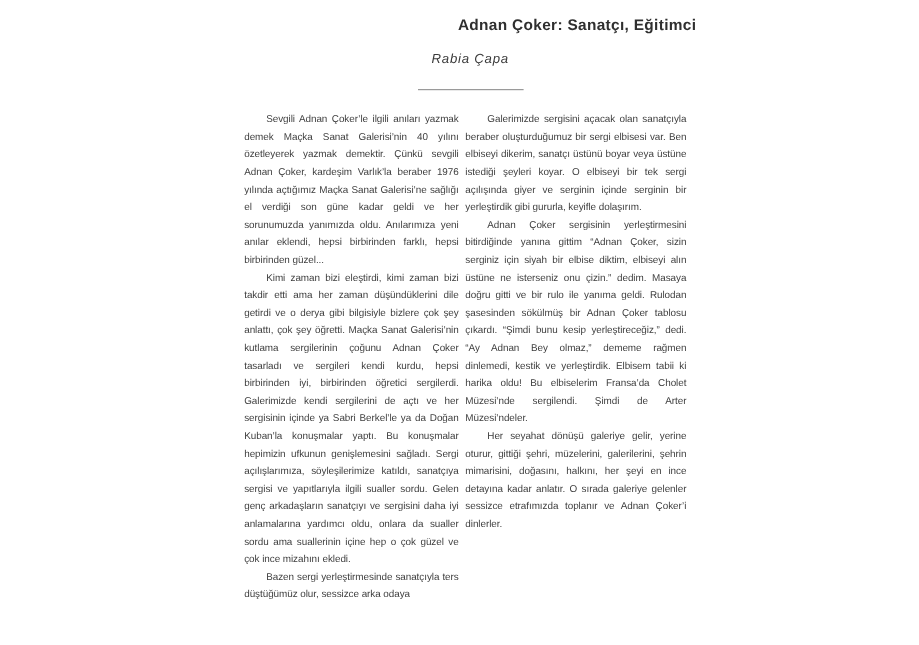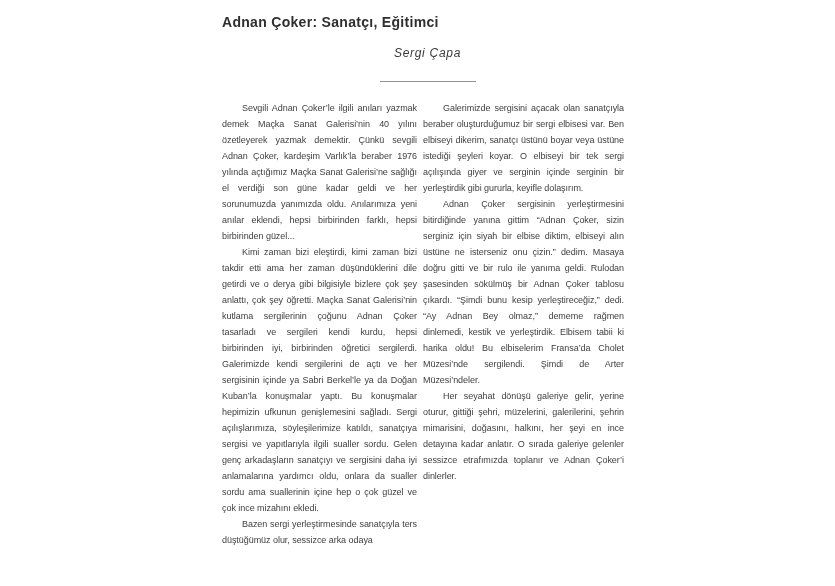--- a/index.html
+++ b/index.html
@@ -16,21 +16,21 @@
   }
   .header {
     position: absolute;
     left: 222px; top: 0;
     width: 411px;
     height: 96px;
   }
   .title {
     position: absolute;
     top: 14px; left: 0; width: 100%;
-    text-align: left;
+    text-align: right;
     font-size: 14px;
     font-weight: 700;
     letter-spacing: 0.3px;
     color: #2f2f2f;
   }
   .byline {
     position: absolute;
     top: 46px; left: 0; width: 100%;
     text-align: center;
     font-style: italic;
@@ -65,21 +65,21 @@
   }
   .col p.para.indent { text-indent: 20px; }
 </style>
 </head>
 <body>
 
 <div class="page">
 
   <div class="header">
     <div class="title">Adnan Çoker: Sanatçı, Eğitimci</div>
-    <div class="byline">Sergi Çapa</div>
+    <div class="byline">Rabia Çapa</div>
     <div class="rule"></div>
   </div>
 
   <div class="article">
     <div class="col col-left">
         <p class="para indent">Sevgili Adnan Çoker’le ilgili anıları yazmak demek Maçka Sanat Galerisi’nin 40 yılını özetleyerek yazmak demektir. Çünkü sevgili Adnan Çoker, kardeşim Varlık’la beraber 1976 yılında açtığımız Maçka Sanat Galerisi’ne sağlığı el verdiği son güne kadar geldi ve her sorunumuzda yanımızda oldu. Anılarımıza yeni anılar eklendi, hepsi birbirinden farklı, hepsi birbirinden güzel...</p>
         <p class="para indent">Kimi zaman bizi eleştirdi, kimi zaman bizi takdir etti ama her zaman düşündüklerini dile getirdi ve o derya gibi bilgisiyle bizlere çok şey anlattı, çok şey öğretti. Maçka Sanat Galerisi’nin kutlama sergilerinin çoğunu Adnan Çoker tasarladı ve sergileri kendi kurdu, hepsi birbirinden iyi, birbirinden öğretici sergilerdi. Galerimizde kendi sergilerini de açtı ve her sergisinin içinde ya Sabri Berkel’le ya da Doğan Kuban’la konuşmalar yaptı. Bu konuşmalar hepimizin ufkunun genişlemesini sağladı. Sergi açılışlarımıza, söyleşilerimize katıldı, sanatçıya sergisi ve yapıtlarıyla ilgili sualler sordu. Gelen genç arkadaşların sanatçıyı ve sergisini daha iyi anlamalarına yardımcı oldu, onlara da sualler sordu ama suallerinin içine hep o çok güzel ve çok ince mizahını ekledi.</p>
         <p class="para indent">Bazen sergi yerleştirmesinde sanatçıyla ters düştüğümüz olur, sessizce arka odaya</p>
       </div>
     <div class="col col-right">

